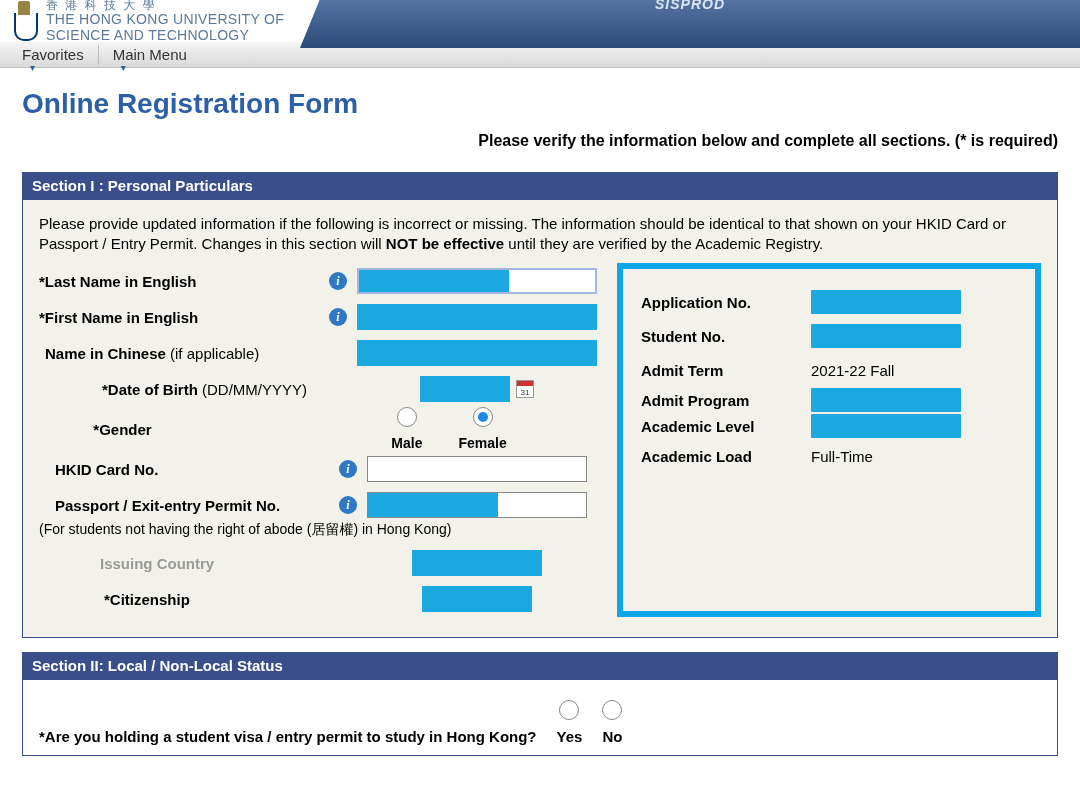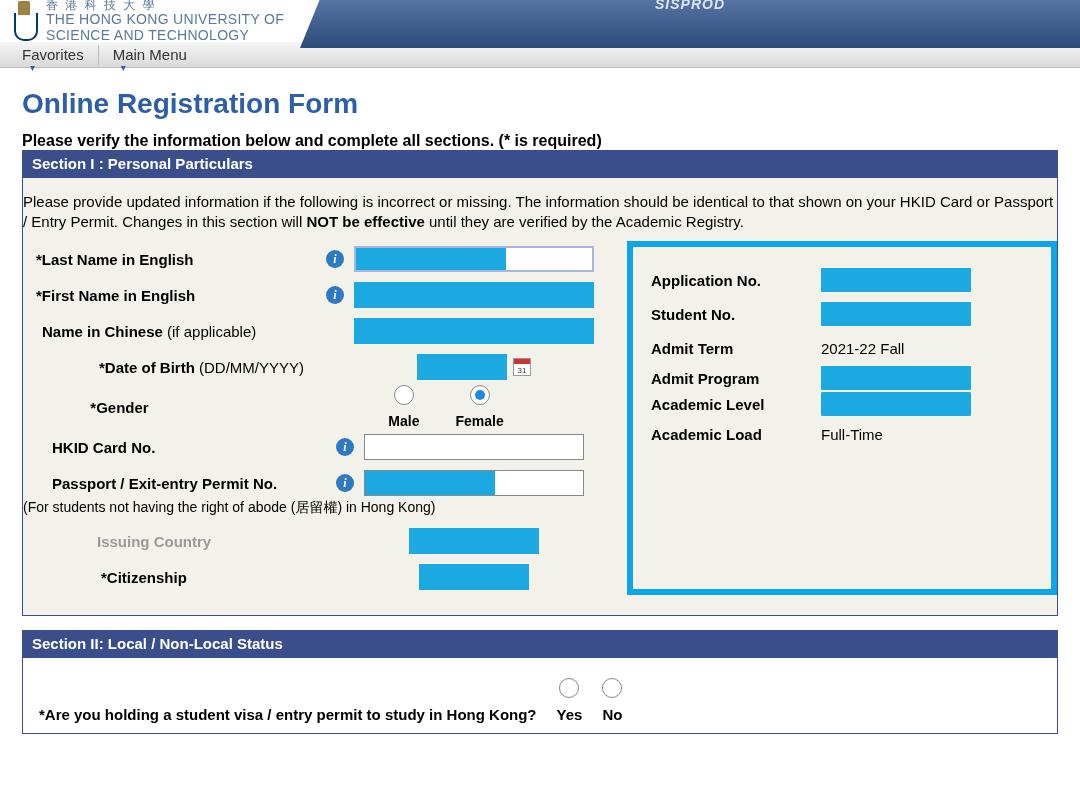--- a/index.html
+++ b/index.html
@@ -12,23 +12,23 @@
 .uni-text { color:#5b7a9a; line-height:1.1; }
 .uni-zh { font-size:12px; letter-spacing:2px; }
 .uni-en { font-size:14px; letter-spacing:0.3px; }
 .sisprod-bar { flex:1; height:54px; background: linear-gradient(to bottom, #5a78a8, #2c4b7a); display:flex; align-items:flex-start; padding:2px 14px; color:#dbe5f0; font-weight:bold; font-style:italic; font-size:14px; letter-spacing:1px; clip-path: polygon(22px 0, 100% 0, 100% 100%, 0 100%); justify-content: center; }
 .menu-bar { background: linear-gradient(to bottom, #f5f5f5, #d9d9d9); border-bottom:1px solid #bfbfbf; height:26px; display:flex; align-items:center; padding:0 8px; font-size:15px; color:#333; }
 .menu-item { padding:0 14px; cursor:pointer; position:relative; }
 .menu-item::after { content:"▾"; color:#2c5fa5; position:absolute; bottom:-10px; left:22px; font-size:10px; }
 .menu-sep { width:1px; height:20px; background:#bcbcbc; }
 .content { padding:20px 22px; }
 .page-title { color:#2c5fa5; font-size:28px; font-weight:bold; margin-bottom:12px; }
-.instruction { font-size:16px; font-weight:bold; margin-bottom:0; }
+.instruction { font-size:16px; font-weight:bold; margin-bottom:22px;text-align:right; }
 .section-header { background:#3a4e8c; color:#fff; font-weight:bold; padding:5px 10px; font-size:15px; }
-.section-body { border:1px solid #3a4e8c; background:#f2f2ea; padding:14px 0 20px; }
+.section-body { border:1px solid #3a4e8c; background:#f2f2ea; padding:14px 16px 20px; }
 .section-desc { font-size:15px; margin-bottom:10px; line-height:1.3; }
 .form-row { display:flex; align-items:center; min-height:36px;justify-content:center; }
 .form-label { width:290px; font-size:15px; font-weight:bold; }
 .form-label.ind { padding-left:6px; font-weight:bold; }
 .form-label .light { font-weight:normal; }
 .grayed { color:#9a9a9a; }
 .info-icon { width:18px; height:18px; border-radius:50%; background:#2f78c2; color:#fff; font-family:Georgia,serif; font-style:italic; font-weight:bold; font-size:12px; display:inline-flex; align-items:center; justify-content:center; margin-right:10px; }
 .info-spacer { width:28px; display:inline-block; }
 .text-input { height:26px; border:1px solid #888; background:#fff; padding:0 4px; font-size:14px; }
 .blue-input { background:#1ca8e0; border:1px solid #1ca8e0; }

